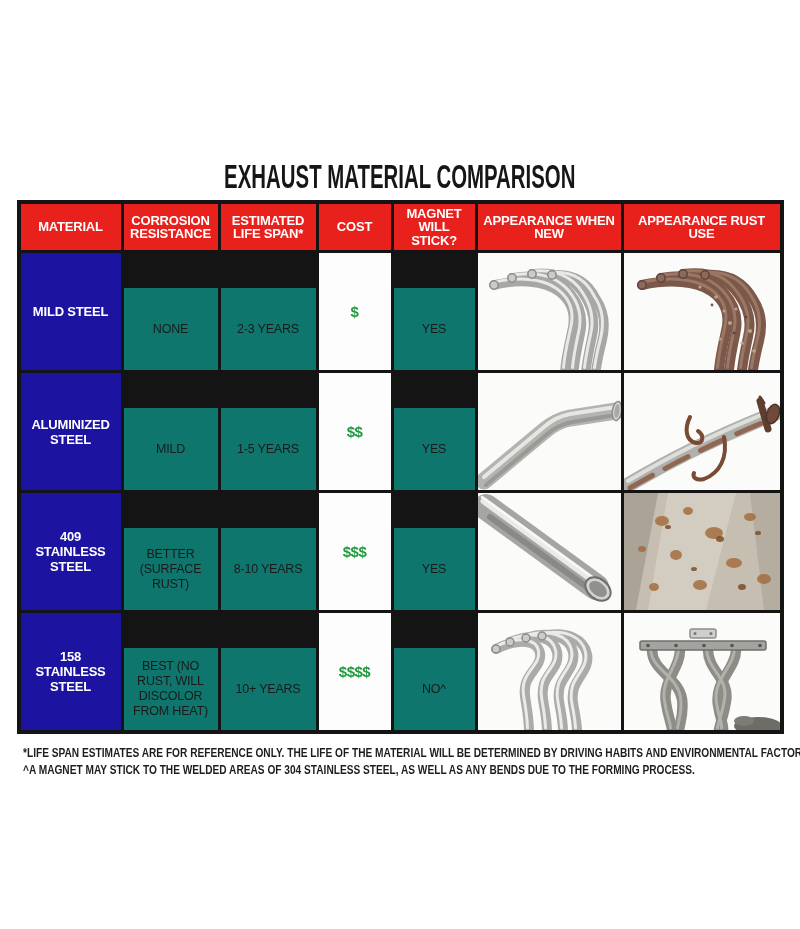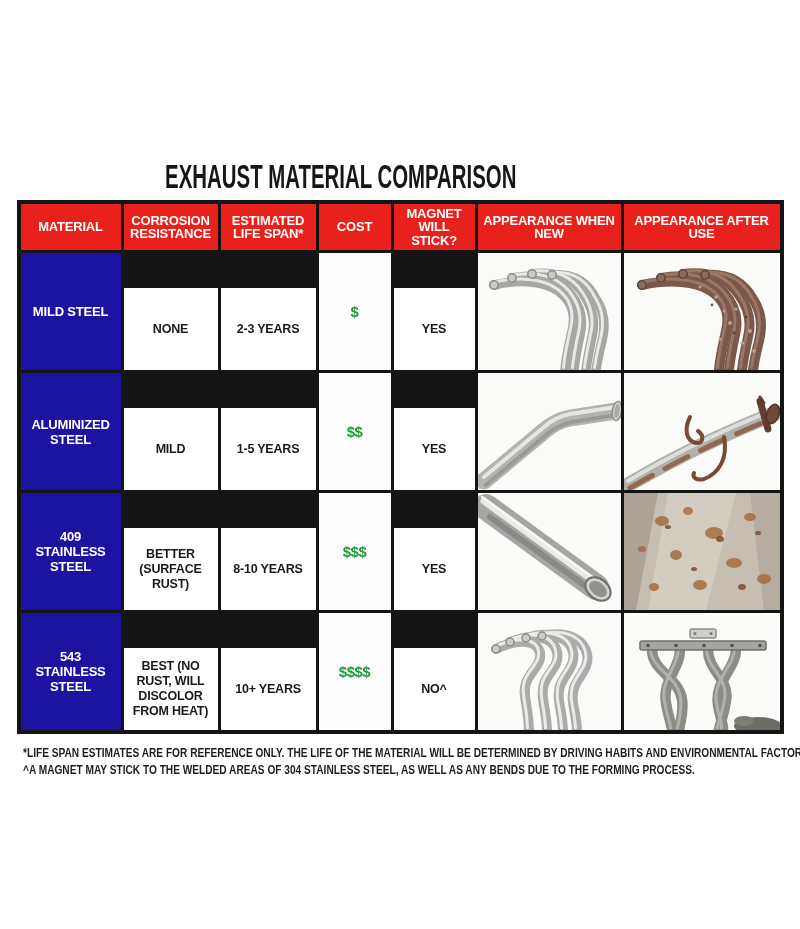--- a/index.html
+++ b/index.html
@@ -5,21 +5,21 @@
   * { margin:0; padding:0; box-sizing:border-box; }
   html,body { background:#ffffff; }
   body {
     width:800px; height:929px; overflow:hidden;
     font-family:"Liberation Sans", sans-serif;
     -webkit-font-smoothing:antialiased;
   }
   .canvas { width:800px; height:929px; position:relative; background:#ffffff; }
 
   
-  .title-wrap { padding-top:160px; height:200px;padding-left:48px; }
+  .title-wrap { padding-top:160px; text-align:center; height:200px; }
   .title {
     display:inline-block;
     font-size:34px; font-weight:bold; color:#161616;
     letter-spacing:0px; line-height:32px; white-space:nowrap;
     transform:scaleX(0.60); transform-origin:center;
   }
 
   
   .tbl {
     margin:0 auto; width:767px;
@@ -37,22 +37,22 @@
     background:#e8211d; color:#ffffff;
     font-weight:bold; font-size:13px; line-height:13.5px;
     letter-spacing:-0.2px; padding:2px;
   }
   .c-mat {
     background:#1c13a0; color:#ffffff;
     font-weight:bold; font-size:13px; line-height:15px;
     letter-spacing:-0.2px; padding:3px;
   }
   .c-txt {
-    background:#ffffff; color:#1a1a1a;
-    font-weight:bold; font-size:12.5px; line-height:15px;
+    background:#0f766e; color:#1a1a1a;
+    font-weight:normal; font-size:12.5px; line-height:15px;
     letter-spacing:-0.2px; padding:3px;margin-top:35px;
   }
   .c-cost { background:#fdfdfd; color:#1f9a3c; font-weight:bold; font-size:15px; letter-spacing:-0.5px; }
   .c-photo { background:#fbfbfa; padding:0; }
   .c-photo svg { display:block; width:100%; height:100%; }
 
   
   .notes { width:767px; margin:10px auto 0 auto; padding-left:6px; }
   .note-line {
     display:block; white-space:nowrap;
@@ -70,21 +70,21 @@
   </div>
 
   <div class="tbl">
 
     <div class="cell c-hdr">MATERIAL</div>
     <div class="cell c-hdr">CORROSION RESISTANCE</div>
     <div class="cell c-hdr">ESTIMATED LIFE SPAN*</div>
     <div class="cell c-hdr">COST</div>
     <div class="cell c-hdr">MAGNET WILL STICK?</div>
     <div class="cell c-hdr">APPEARANCE WHEN NEW</div>
-    <div class="cell c-hdr">APPEARANCE AFTER USE</div>
+    <div class="cell c-hdr">APPEARANCE RUST USE</div>
 
     <div class="cell c-mat">MILD STEEL</div>
     <div class="cell c-txt">NONE</div>
     <div class="cell c-txt">2-3 YEARS</div>
     <div class="cell c-cost">$</div>
     <div class="cell c-txt">YES</div>
     <div class="cell c-photo">
       <svg viewBox="0 0 143 117" role="img" aria-label="shiny-long-tube-headers-photo">
         <g fill="none" stroke="#a7a7a5" stroke-width="9.5" stroke-linecap="round">
           <path d="M16,32 C42,26 66,28 80,38 C94,48 98,62 94,78 C91,92 88,104 87,117"></path>
@@ -208,21 +208,21 @@
         <g fill="#7c4e28" opacity="0.85">
           <ellipse cx="44" cy="34" rx="3" ry="2"></ellipse>
             <ellipse cx="96" cy="46" rx="4" ry="3"></ellipse>
           <ellipse cx="70" cy="76" rx="3" ry="2"></ellipse>
             <ellipse cx="118" cy="94" rx="4" ry="3"></ellipse>
           <ellipse cx="134" cy="40" rx="3" ry="2"></ellipse>
         </g>
       </svg>
     </div>
 
-    <div class="cell c-mat">543 STAINLESS STEEL</div>
+    <div class="cell c-mat">158 STAINLESS STEEL</div>
     <div class="cell c-txt">BEST (NO RUST, WILL DISCOLOR FROM HEAT)</div>
     <div class="cell c-txt">10+ YEARS</div>
     <div class="cell c-cost">$$$$</div>
     <div class="cell c-txt">NO^</div>
     <div class="cell c-photo">
       <svg viewBox="0 0 143 117" role="img" aria-label="stainless-tight-bend-headers-photo">
         <g fill="none" stroke="#ababa9" stroke-width="10" stroke-linecap="round">
           <path d="M18,36 C42,24 60,28 62,40 C64,52 52,58 48,70 C44,82 50,90 51,117"></path>
           <path d="M32,29 C58,19 76,25 79,39 C82,53 70,59 66,71 C62,85 68,93 69,117"></path>
           <path d="M48,25 C74,17 92,25 95,39 C98,53 86,61 82,73 C78,87 84,95 85,117"></path>

